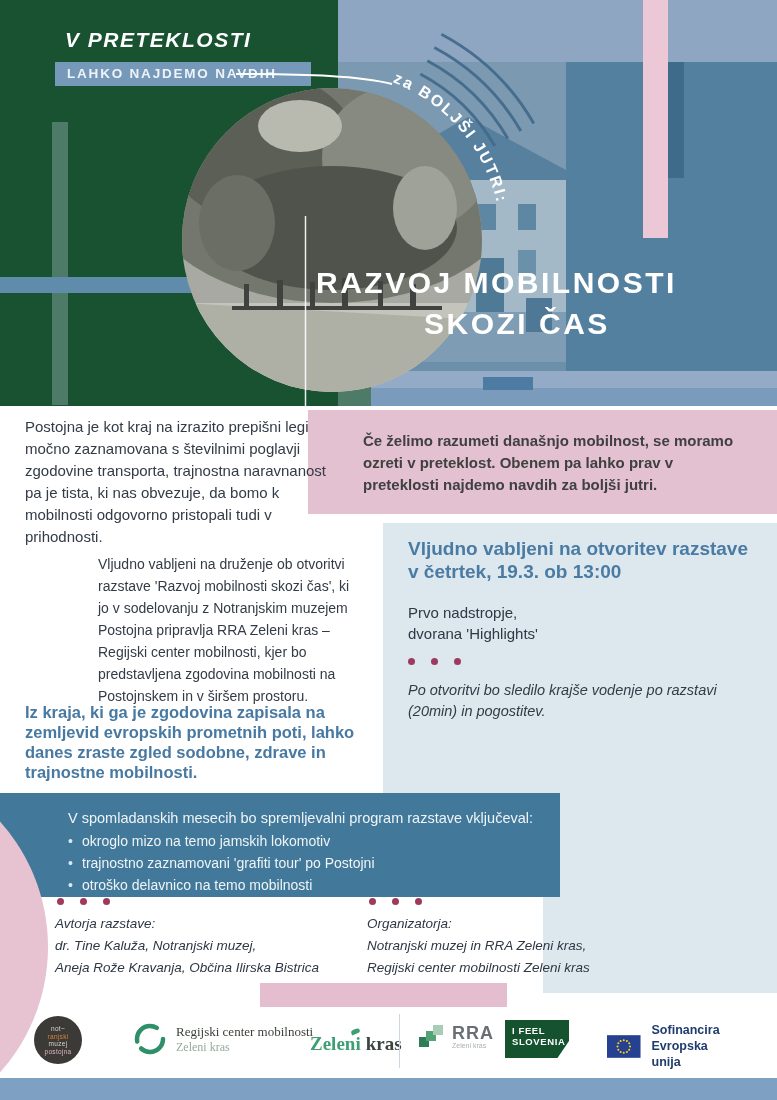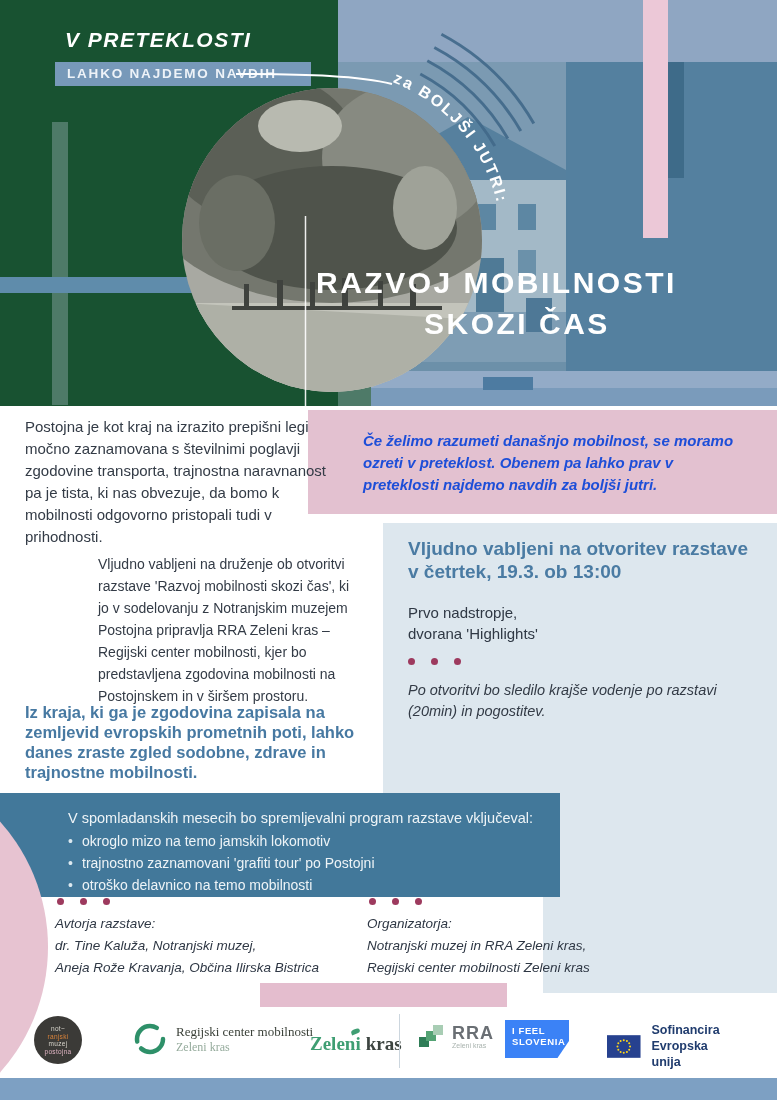--- a/index.html
+++ b/index.html
@@ -34,21 +34,21 @@
   .circle-photo { left:182px; top:88px; width:300px; height:304px; }
   .hero-svg     { left:0; top:0; width:777px; height:420px; pointer-events:none; }
 
   .title { left:316px; top:262px; width:420px; color:#ffffff; font-weight:800;
            font-size:30px; letter-spacing:2.5px; line-height:41px; white-space:nowrap; }
   .title .l2 { margin-left:108px; }
 
   
   .quote-box  { left:308px; top:410px; width:469px; height:104px; background:#e3c1d0; }
   .quote-text { padding:20px 26px 0 55px; font-size:15px; font-weight:bold;
-                color:#1d4ed8; line-height:22px;font-style:italic; }
+                color:#404040; line-height:22px; }
 
   .body-p1 { left:25px;  top:416px; width:302px; font-size:15px;   line-height:22px; }
   .body-p2 { left:98px;  top:553px; width:262px; font-size:14px;   line-height:22px; }
   .body-highlight { left:25px; top:702px; width:340px; font-size:16.5px; font-weight:bold;
                     color:#4779a2; line-height:20px; }
 
   .panelA { left:383px; top:523px; width:394px; height:270px; background:#dde7ee; }
   .panelB { left:543px; top:793px; width:234px; height:200px; background:#dde7ee; }
 
   .inv { left:408px; top:537px; width:345px; }
@@ -93,21 +93,21 @@
   .zk-logo .z1 { color:#3f9e73; } .zk-logo .z2 { color:#3c4440; margin-left:5px; }
   .zk-leaf { position:absolute; left:41px; top:-4px; width:9px; height:5px; background:#3f9e73;
              border-radius:50% 50% 50% 0; transform:rotate(-20deg); }
 
   .logo-divider { left:399px; top:6px; width:1px; height:54px; background:#ccd6de; }
 
   .rra-logo { left:418px; top:16px; display:flex; align-items:flex-start; gap:8px; }
   .rra-text b { font-size:18px; color:#6a6f74; font-weight:bold; letter-spacing:1px; line-height:18px; display:block;}
   .rra-text i { font-style:normal; font-size:7px; color:#a9b3ae; display:block; }
 
-  .ifeel-badge { left:505px; top:12px; width:64px; height:38px; background:#3b82f6;
+  .ifeel-badge { left:505px; top:12px; width:64px; height:38px; background:#14532d;
                  clip-path:polygon(0 0,100% 0,100% 55%,82% 100%,0 100%);
                  color:#ffffff; font-weight:bold; padding:6px 0 0 7px; }
   .ifeel-badge span { display:block; font-size:9.5px; line-height:10.5px; letter-spacing:.6px; }
 
   .eu-logo { left:607px; top:14px; display:flex; align-items:center; gap:11px; }
   .eu-text span { display:block; font-size:12.5px; font-weight:bold; color:#203c6e; line-height:16px; }
 
   .bottom-bar { left:0; top:1078px; width:777px; height:22px; background:#7da0c3; }
 </style>
 </head>

